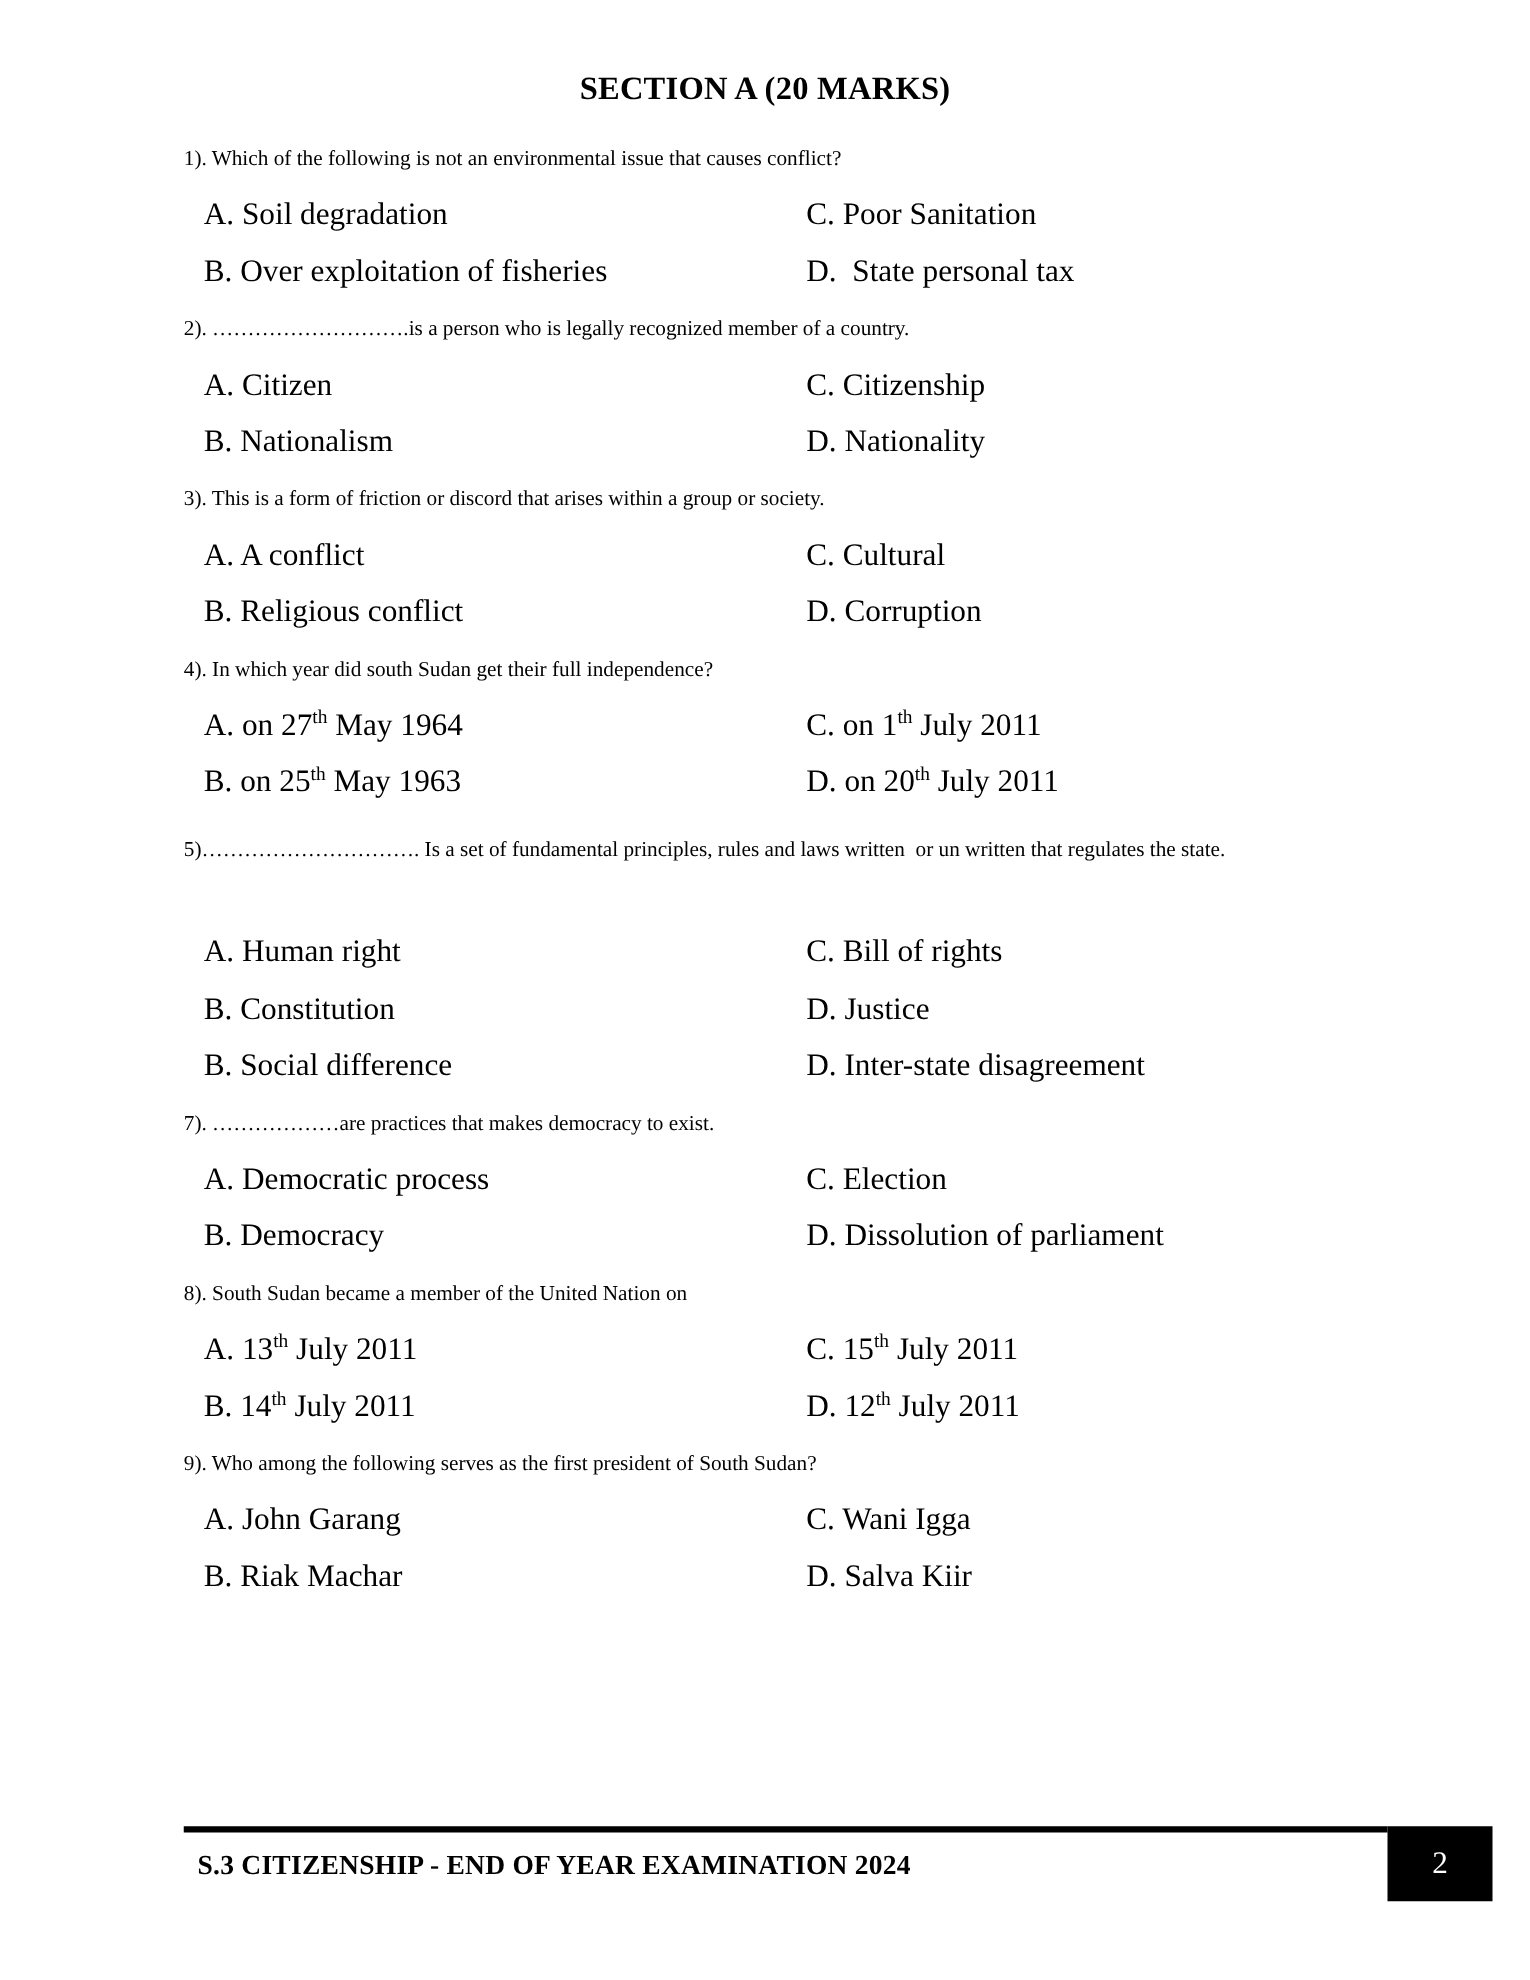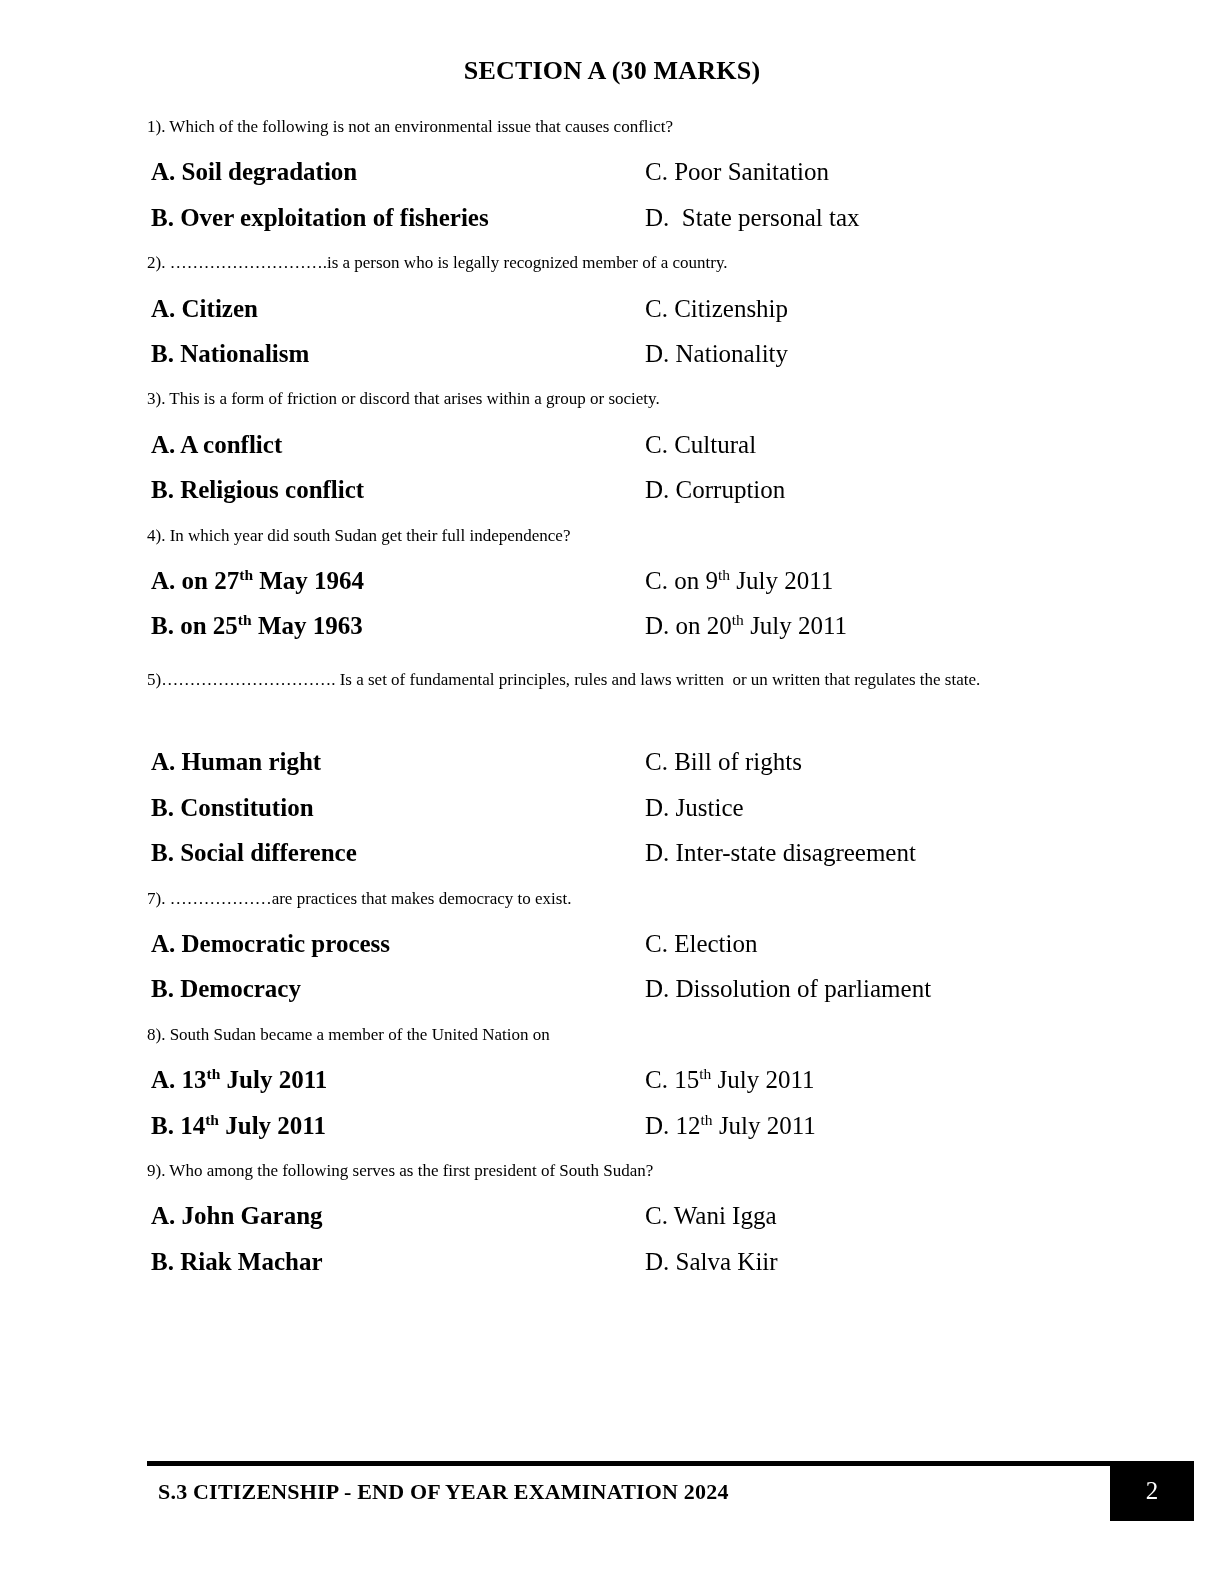--- a/index.html
+++ b/index.html
@@ -62,24 +62,23 @@
   
   .opt-row {
     height: 45.4px;
     font-size: 25px;
     line-height: 45.4px;
     position: relative;
     white-space: pre;
   }
   .opt-left {
     position: absolute;
-    left: 4px;
+    left: 16px;
     top: 0;
     white-space: pre;
-    font-weight: bold;
   }
   .opt-right {
     position: absolute;
     left: 498px;
     top: 0;
     white-space: pre;
   }
 
   sup {
     font-size: 0.62em;
@@ -124,21 +123,21 @@
     font-size: 25px;
     text-align: center;
     line-height: 60px;
   }
 </style>
 </head>
 <body>
 
 <div class="page">
 
-  <div class="section-title">SECTION A (30 MARKS)</div>
+  <div class="section-title">SECTION A (20 MARKS)</div>
 
   <div class="content">
 
     <div class="line q-stem">1). Which of the following is not an environmental issue that causes conflict?</div>
     <div class="opt-row">
       <span class="opt-left">A. Soil degradation</span>
       <span class="opt-right">C. Poor Sanitation</span>
     </div>
     <div class="opt-row">
       <span class="opt-left">B. Over exploitation of fisheries</span>
@@ -161,21 +160,21 @@
       <span class="opt-right">C. Cultural</span>
     </div>
     <div class="opt-row">
       <span class="opt-left">B. Religious conflict</span>
       <span class="opt-right">D. Corruption</span>
     </div>
 
     <div class="line q-stem">4). In which year did south Sudan get their full independence?</div>
     <div class="opt-row">
       <span class="opt-left"><span>A. on 27</span><sup>th</sup><span> May 1964</span></span>
-      <span class="opt-right"><span>C. on 9</span><sup>th</sup><span> July 2011</span></span>
+      <span class="opt-right"><span>C. on 1</span><sup>th</sup><span> July 2011</span></span>
     </div>
     <div class="opt-row">
       <span class="opt-left"><span>B. on 25</span><sup>th</sup><span> May 1963</span></span>
       <span class="opt-right"><span>D. on 20</span><sup>th</sup><span> July 2011</span></span>
     </div>
 
     <div class="q-stem wrap line" style="height:90.8px;">5)…………………………. Is a set of fundamental principles, rules and laws written  or un written that regulates the state.</div>
     <div class="opt-row">
       <span class="opt-left">A. Human right</span>
       <span class="opt-right">C. Bill of rights</span>

